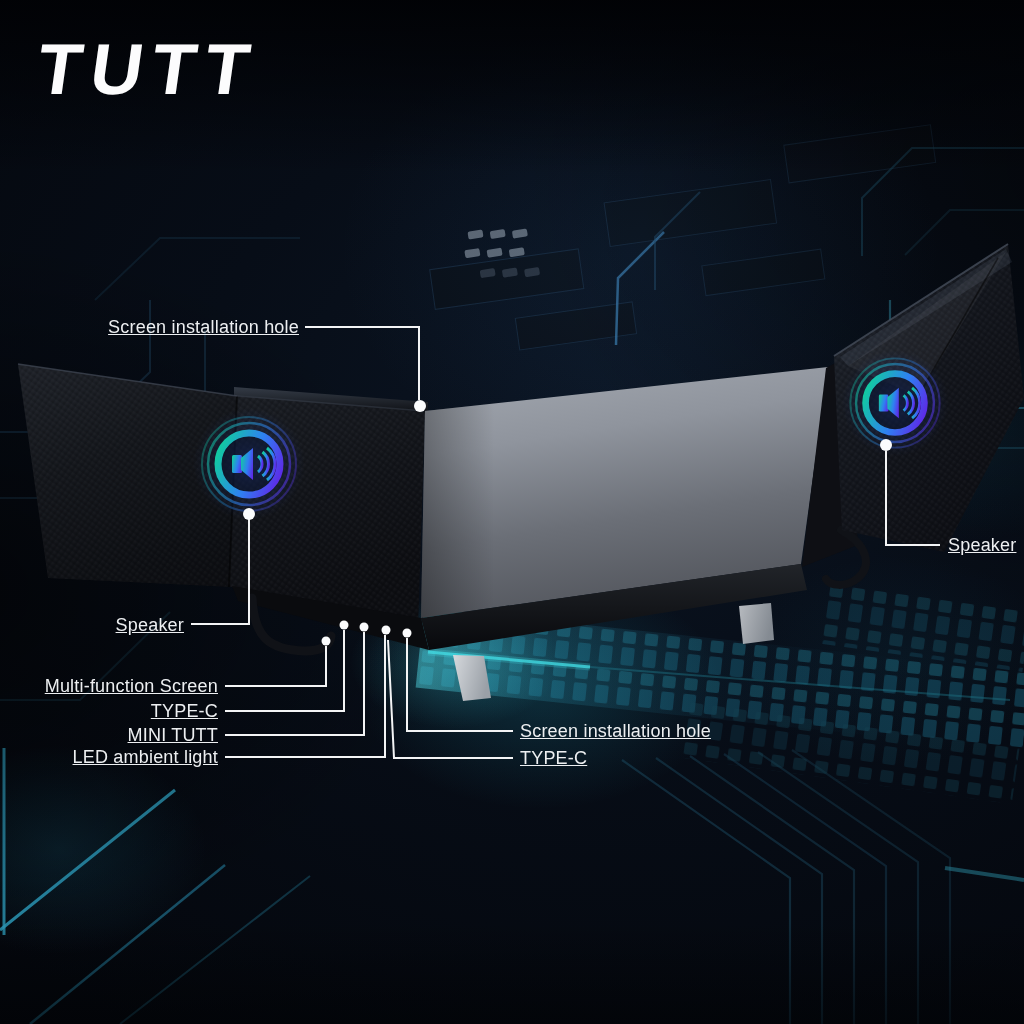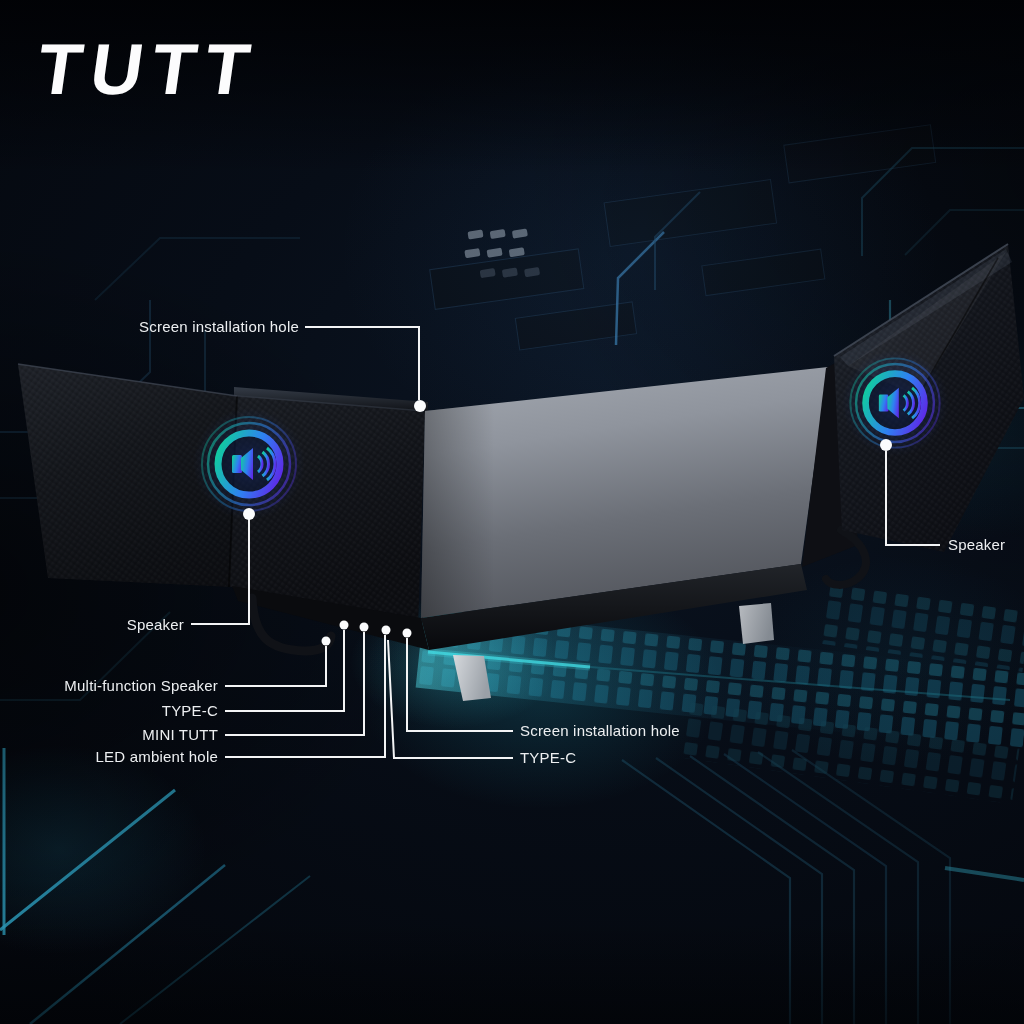--- a/index.html
+++ b/index.html
@@ -26,22 +26,22 @@
       linear-gradient(0deg,   rgba(1,2,4,.55) 0%, rgba(1,2,4,0) 10%),
       radial-gradient(720px 520px at -6% 58%, rgba(0,0,0,.55), transparent 70%),
       radial-gradient(820px 620px at 108% 16%, rgba(0,0,0,.45), transparent 72%);
   }
   .logo{
     position:absolute;left:38px;top:28px;
     font-size:72px;font-weight:bold;letter-spacing:9px;color:#fcfcfd;
     transform:skewX(-8deg);
   }
   .callout{
-    position:absolute;font-size:15px;line-height:22px;color:#edeff1;
-    white-space:nowrap;letter-spacing:.2px;
+    position:absolute;font-size:18px;line-height:22px;color:#edeff1;
+    white-space:nowrap;letter-spacing:.2px;text-decoration:underline;
   }
 </style>
 </head>
 <body>
 
 <div id="stage">
 
   <svg width="1024" height="1024" viewBox="0 0 1024 1024">
     <defs>
       <pattern id="fins" width="22" height="40" patternUnits="userSpaceOnUse">
@@ -269,21 +269,21 @@
       <g>
         <polyline points="513,758 394,758 388,640"></polyline>
       </g>
     </g>
   </svg>
 
   <div class="logo">TUTT</div>
 
   <div class="callout" style="right:725px;top:316px">Screen installation hole</div>
   <div class="callout" style="right:840px;top:614px">Speaker</div>
-  <div class="callout" style="right:806px;top:675px">Multi-function Speaker</div>
+  <div class="callout" style="right:806px;top:675px">Multi-function Screen</div>
   <div class="callout" style="right:806px;top:700px">TYPE-C</div>
   <div class="callout" style="right:806px;top:724px">MINI TUTT</div>
-  <div class="callout" style="right:806px;top:746px">LED ambient hole</div>
+  <div class="callout" style="right:806px;top:746px">LED ambient light</div>
   <div class="callout" style="left:520px;top:720px">Screen installation hole</div>
   <div class="callout" style="left:520px;top:747px">TYPE-C</div>
   <div class="callout" style="left:948px;top:534px">Speaker</div>
 
 </div>
 
 </body></html>

